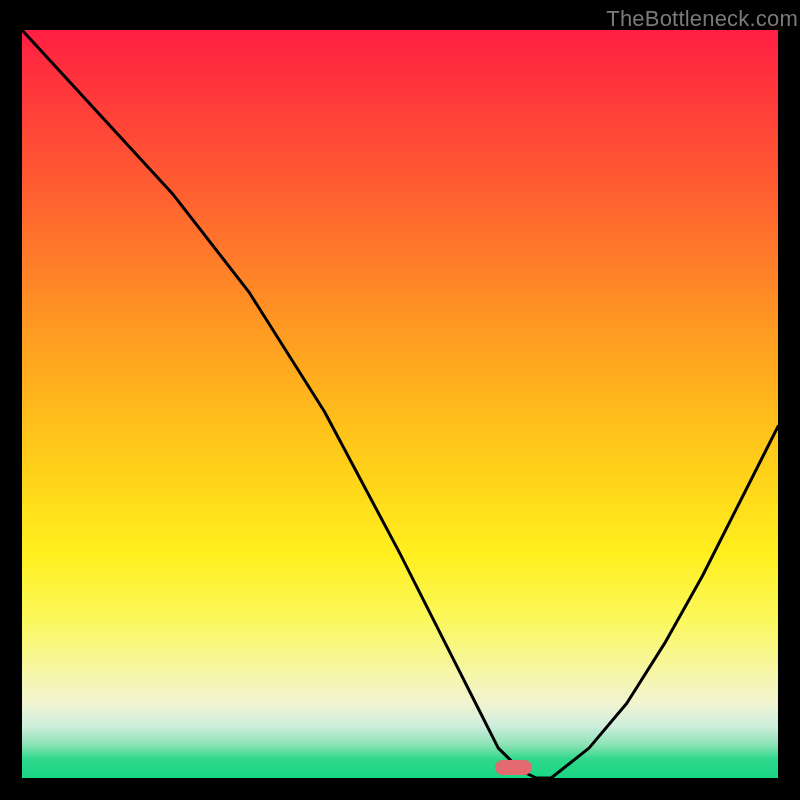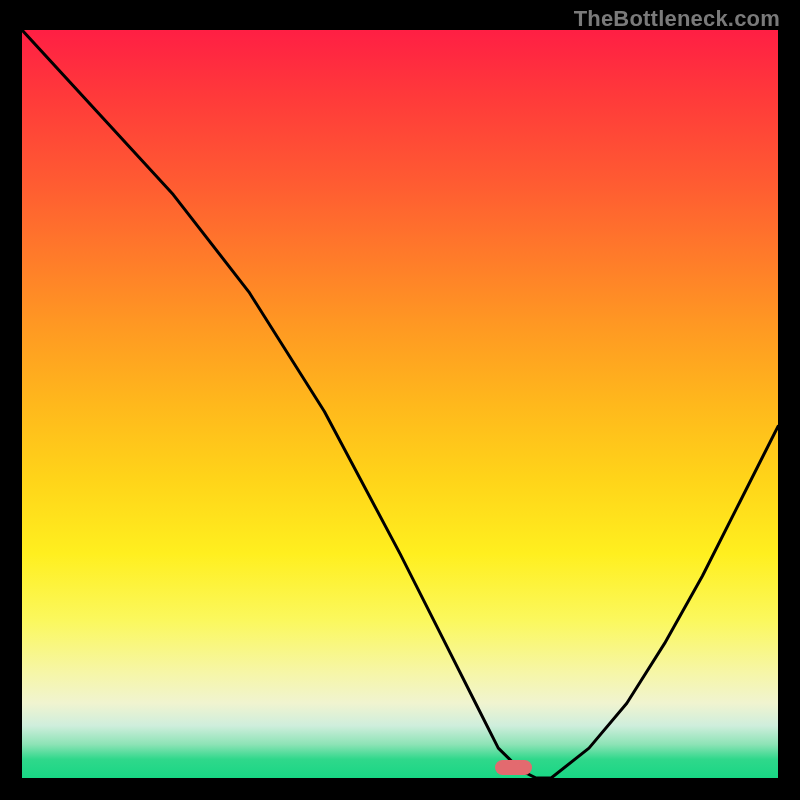--- a/index.html
+++ b/index.html
@@ -13,24 +13,24 @@
   }
   .frame {
     position: relative;
     width: 800px;
     height: 800px;
     background: #000;
   }
   .watermark {
     position: absolute;
     top: 6px;
-    right: 20px;
+    right: 2px;
     color: #7a7a7a;
     font-size: 22px;
-    font-weight: 700;
+    font-weight: 400;
     letter-spacing: 0.2px;
     z-index: 10;
   }
   .plot-area {
     position: absolute;
     left: 22px;
     top: 30px;
     width: 756px;
     height: 748px;
     background: linear-gradient(

